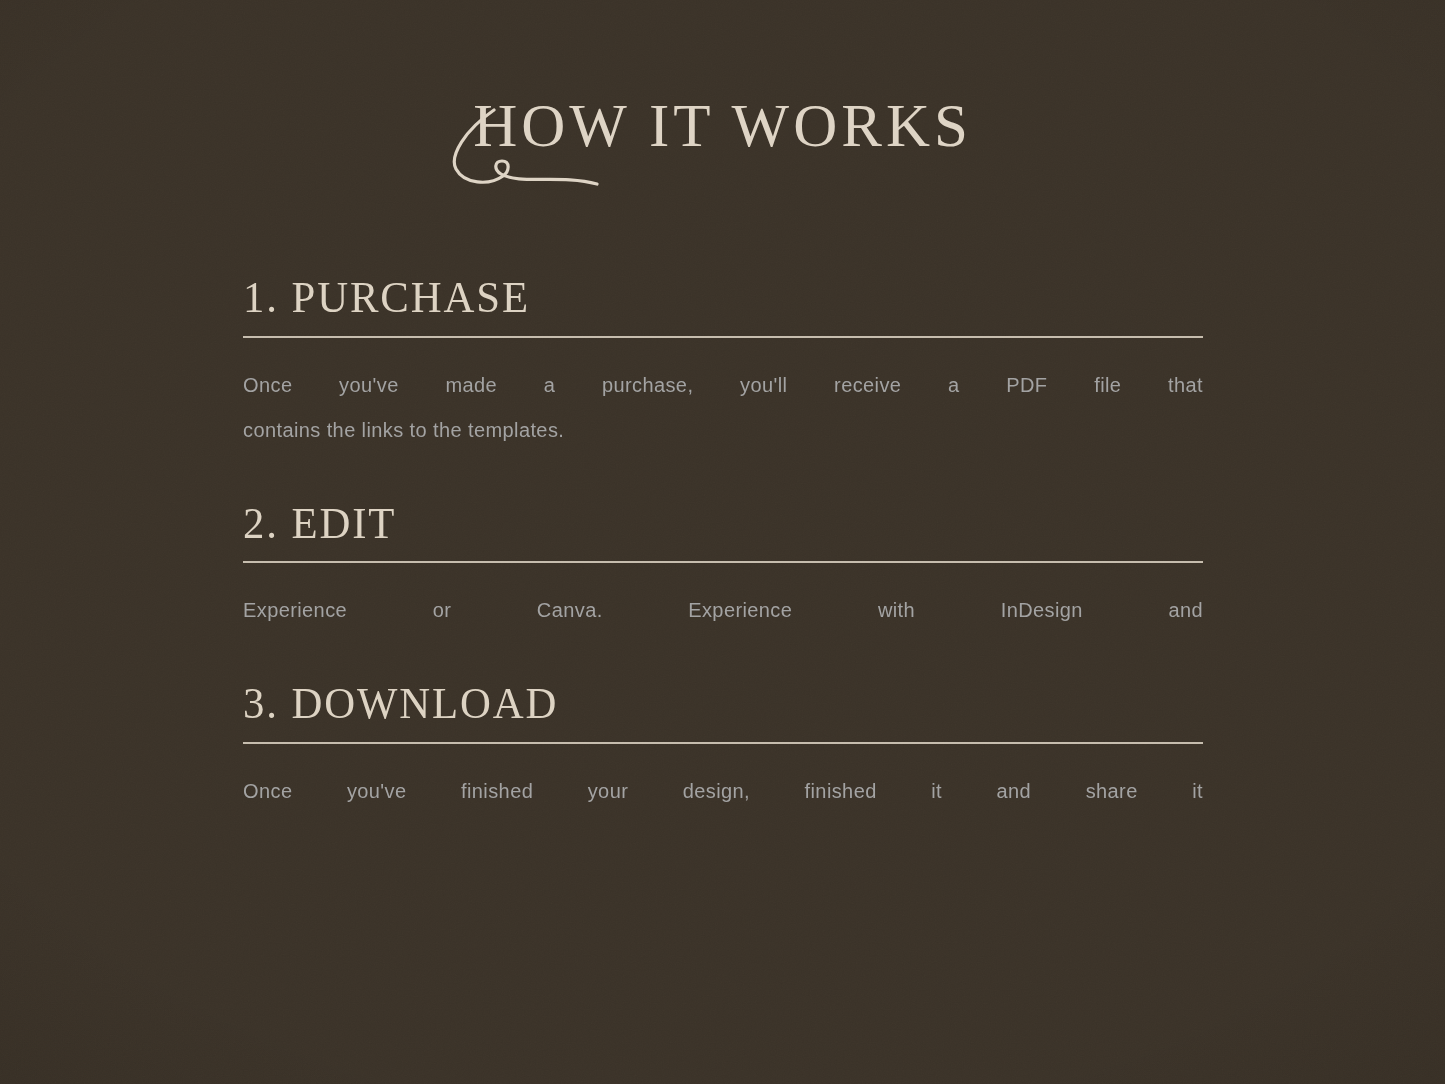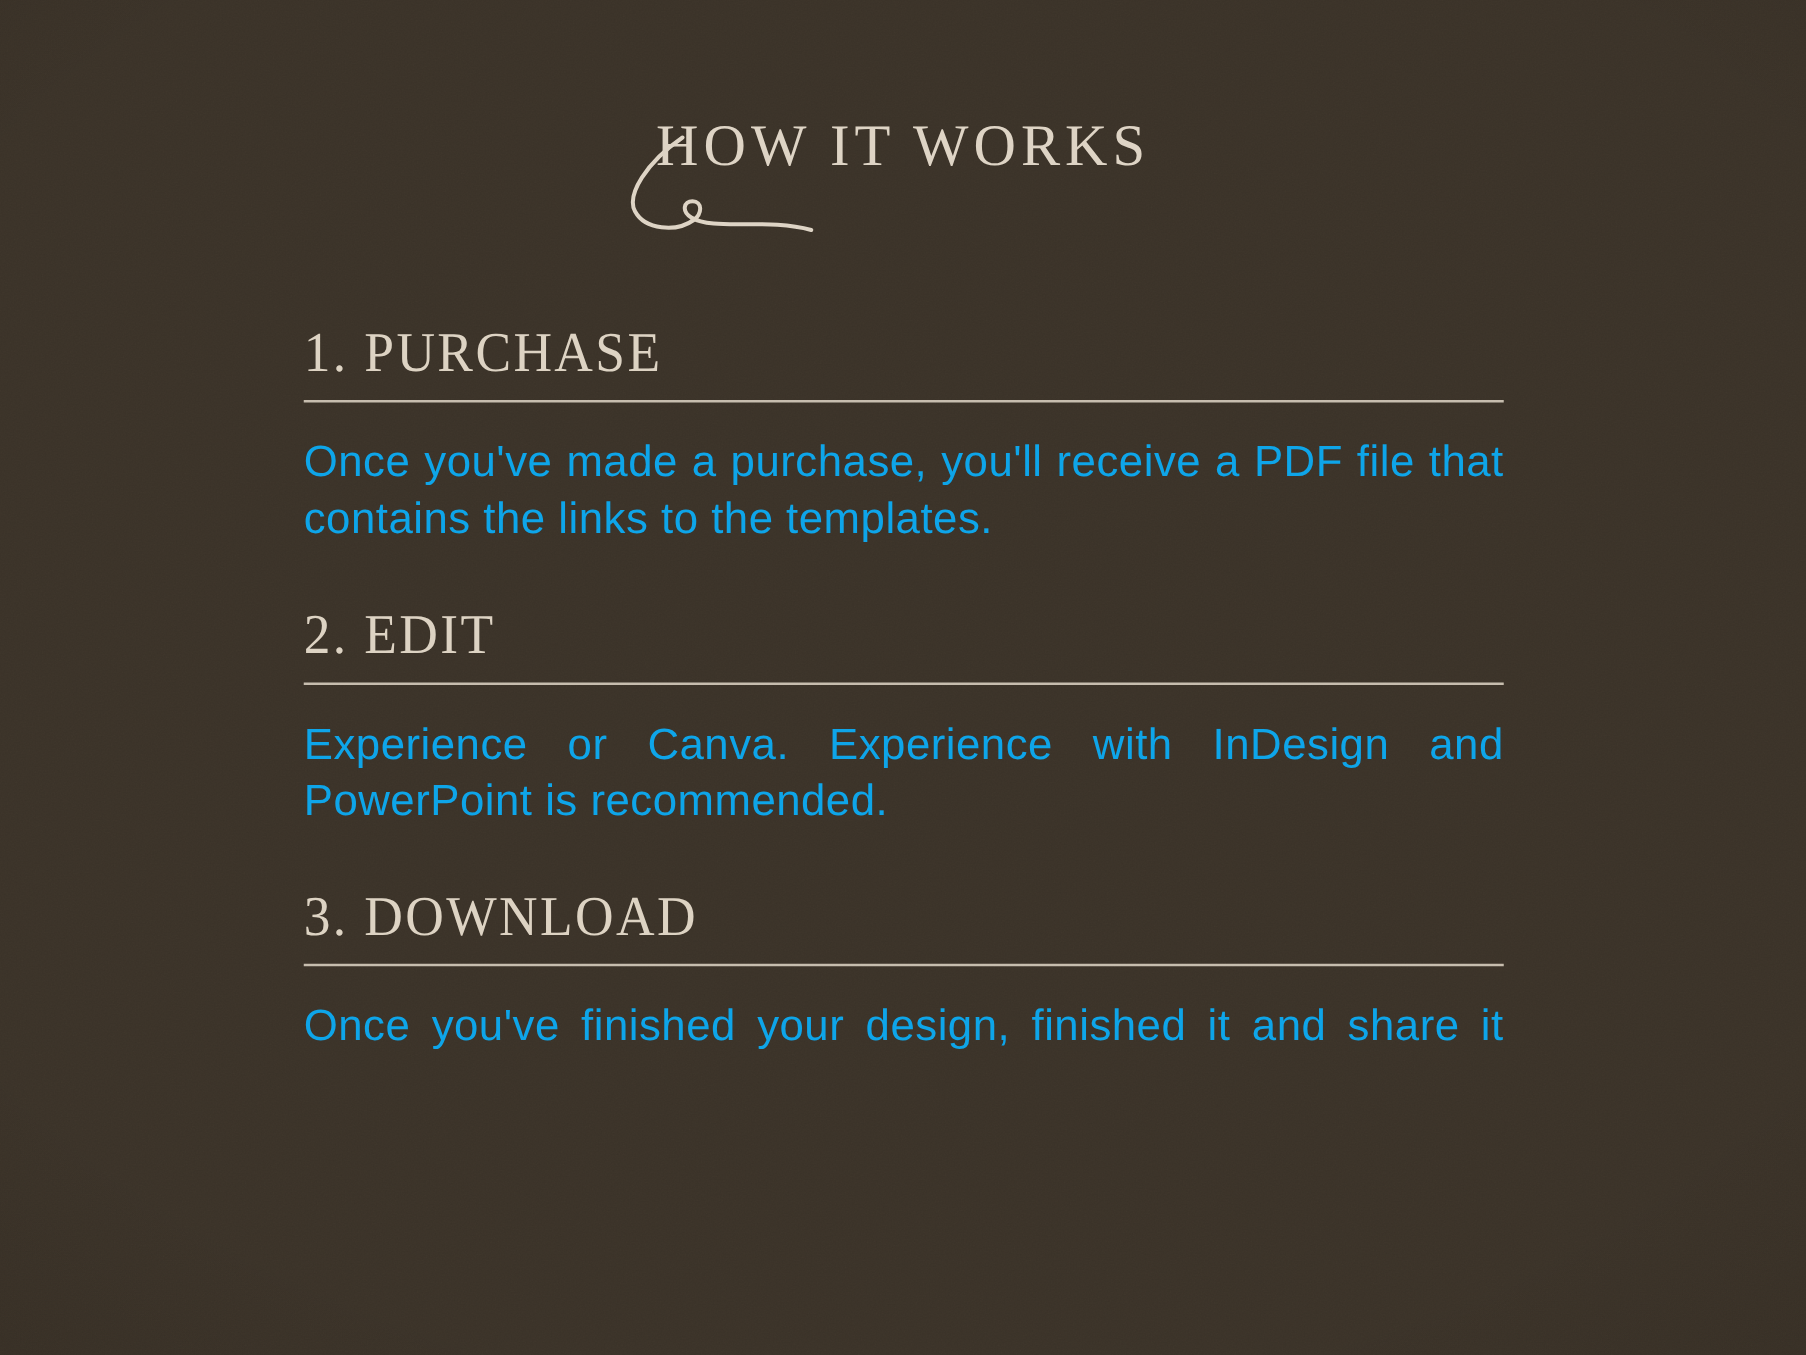--- a/index.html
+++ b/index.html
@@ -38,21 +38,21 @@
     z-index: 3;
   }
   .title-inner {
     position: relative;
     display: inline-block;
   }
   h1 {
     margin: 0;
     font-family: "Liberation Serif", serif;
     font-weight: normal;
-    font-size: 47px;
+    font-size: 61px;
     line-height: 1.1;
     letter-spacing: 4px;
     color: #ded4c5;
   }
   .swash {
     position: absolute;
     left: -26px;
     top: 14px;
     pointer-events: none;
   }
@@ -78,24 +78,24 @@
     transform-origin: left center;
   }
   .rule {
     height: 2px;
     background: #d3c9ba;
     opacity: 0.92;
     margin-bottom: 25px;
   }
   .line {
     margin: 0;
-    font-size: 35px;
+    font-size: 20px;
     line-height: 45px;
     letter-spacing: 0.4px;
-    color: #0ea5e9;
+    color: #a3a3a3;
     text-align: justify;
     text-align-last: justify;
   }
   .line.last {
     text-align-last: left;
   }
 </style>
 </head>
 <body>
 
@@ -124,21 +124,20 @@
     <h2>1. PURCHASE</h2>
     <div class="rule"></div>
     <p class="line">Once you've made a purchase, you'll receive a PDF file that</p>
     <p class="line last">contains the links to the templates.</p>
   </section>
 
   <section>
     <h2>2. EDIT</h2>
     <div class="rule"></div>
     <p class="line">Experience or Canva. Experience with InDesign and</p>
-    <p class="line last">PowerPoint is recommended.</p>
   </section>
 
   <section>
     <h2>3. DOWNLOAD</h2>
     <div class="rule"></div>
     <p class="line">Once you've finished your design, finished it and share it</p>
   </section>
 
 </main>
 

